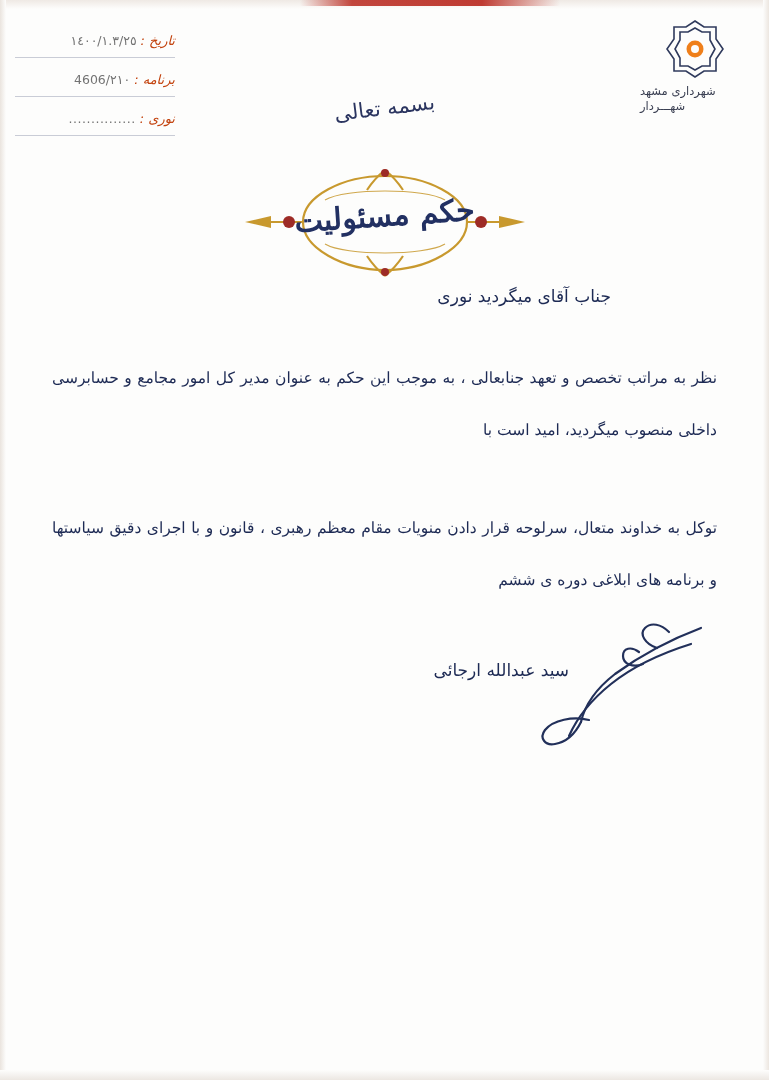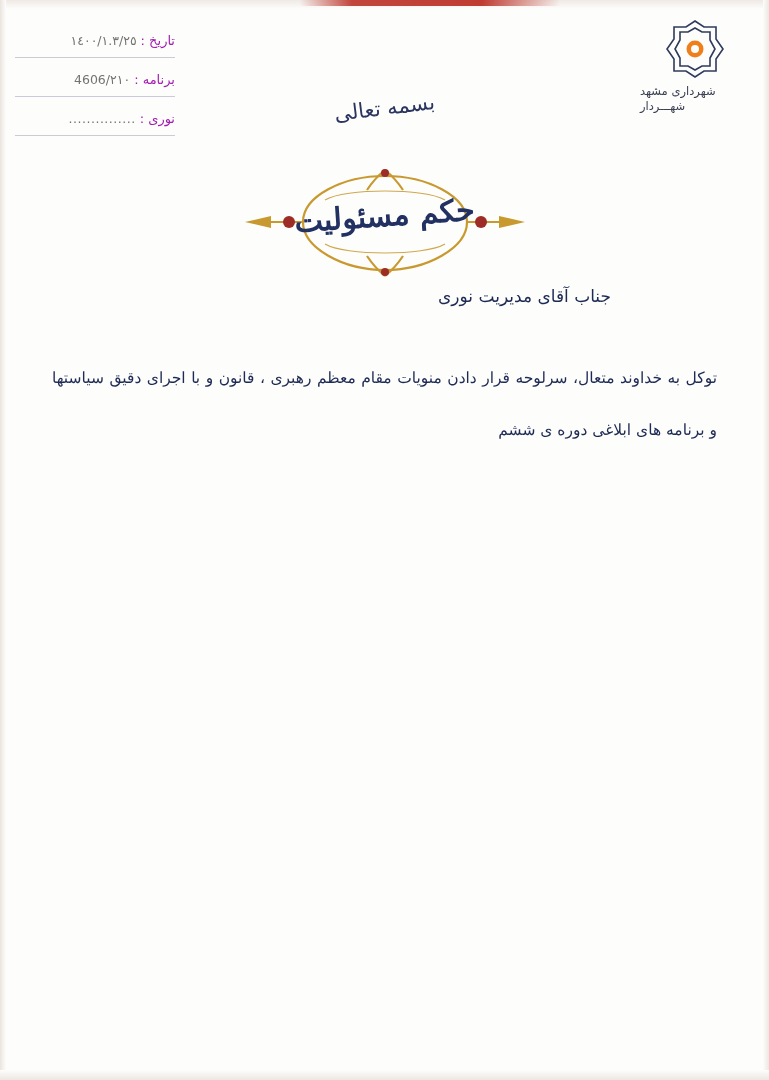--- a/index.html
+++ b/index.html
@@ -74,21 +74,22 @@
     font-size: 13px;
     line-height: 30px;
     color: #22305a;
     white-space: nowrap;
     border-bottom: 1px solid #c9ccd6;
     padding-bottom: 1px;
     margin-bottom: 7px;
   }
   .meta-label {
     font-size: 13px;
-    color: #a21caf;
+    color: #c2410c;
+    font-style: italic;
   }
   .meta-value {
     font-size: 12.5px;
     color: #737373;
     letter-spacing: .5px;
   }
 
   
   .logo-block {
     position: absolute;
@@ -270,18 +271,33 @@
       </g>
       <g stroke="#c8992e" fill="none" stroke-width="1.2" opacity=".85">
         <path d="M150 40 C170 28 250 28 270 40"></path>
         <path d="M150 84 C170 96 250 96 270 84"></path>
       </g>
     </svg>
     <div class="orn-title-text">حکم مسئولیت</div>
   </div>
 
   <div class="body-area">
-    <div class="addressee">جناب آقای مدیریت نوری</div>
+    <div class="addressee">جناب آقای میگردید نوری</div>
+    <div class="para">نظر به مراتب تخصص و تعهد جنابعالی ، به موجب این حکم به عنوان مدیر کل امور مجامع و حسابرسی داخلی منصوب میگردید، امید است با</div>
     <div class="para">توکل به خداوند متعال، سرلوحه قرار دادن منویات مقام معظم رهبری ، قانون و با اجرای دقیق سیاستها و برنامه های ابلاغی دوره ی ششم</div>
   </div>
 
+  <div class="signature-area">
+    <div class="sig-scribble">
+      <svg width="190" height="140" viewBox="0 0 190 140" aria-hidden="true">
+        <g fill="none" stroke="#22305a" stroke-width="2.2" stroke-linecap="round">
+          <path d="M182 18 C150 30 118 48 96 64 C78 78 66 94 62 112"></path>
+          <path d="M172 34 C140 44 112 58 92 74 C72 90 58 108 50 126"></path>
+          <path d="M62 112 C56 124 48 132 36 134 C26 136 20 128 26 120 C34 110 54 106 70 110"></path>
+          <path d="M150 22 C142 14 132 12 126 18 C120 24 126 34 138 38"></path>
+          <path d="M120 42 C112 36 104 38 104 46 C104 54 114 58 124 54"></path>
+        </g>
+      </svg>
+    </div>
+    <div class="signer-name">سید عبدالله ارجائی</div>
+  </div>
 
 </div>
 
 </body></html>

